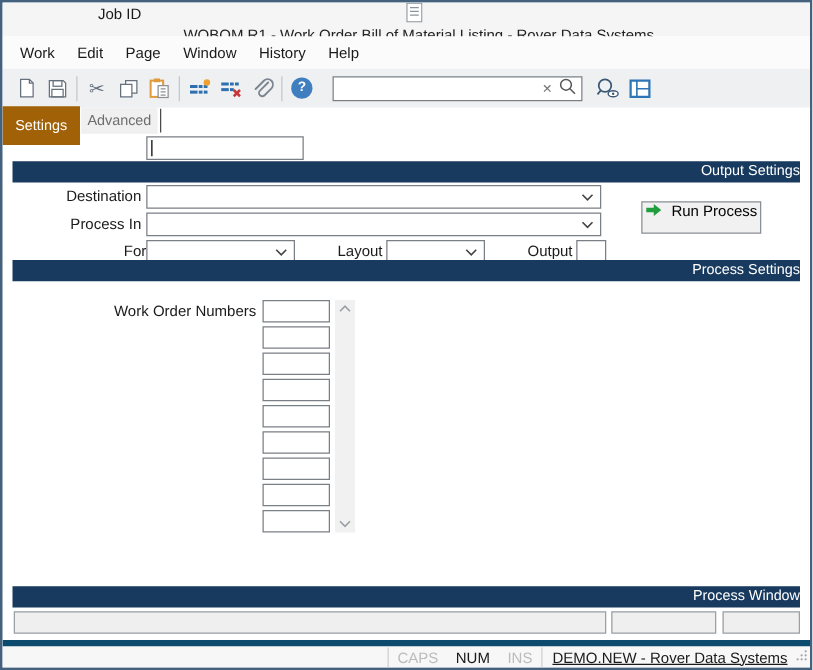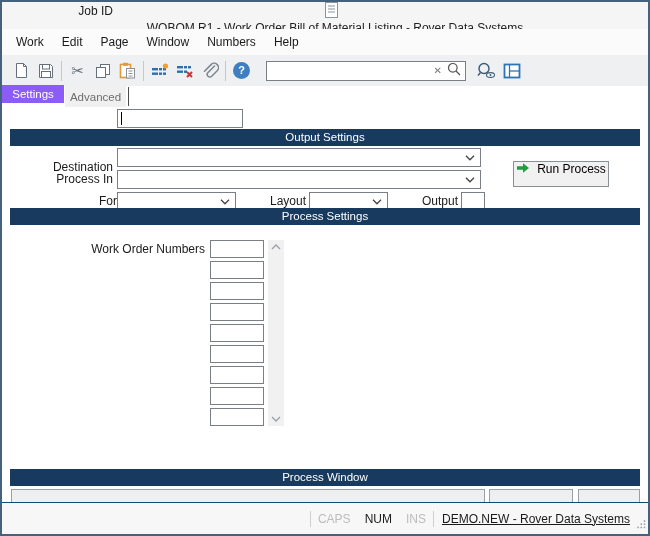--- a/index.html
+++ b/index.html
@@ -26,49 +26,49 @@
   .tsep { width:1px; height:20px; background:#c4c8cc; margin:0 3px; }
   .glyph-cut { font-size:15px; color:#66707c; }
   .help-badge { width:17px; height:17px; border-radius:50%; background:#3f7fbf; color:#fff;
     font-size:11px; font-weight:bold; text-align:center; line-height:17px; }
   .searchbox { margin-left:12px; width:200px; height:20px; background:#fff;
     border:1px solid #7a7f85; display:flex; align-items:center; padding:0 4px 0 6px; }
   .searchbox input { flex:1; min-width:0; border:none; outline:none; background:transparent;
     font-family:"Liberation Sans", sans-serif; font-size:12px; }
   .search-clear { color:#777; font-size:10px; padding:0 5px; }
   
-  .tab-settings { position:absolute; top:83px; left:0; width:62px; height:18px;
-    background:#8b5cf6; color:#fff; font-size:11.5px;
+  .tab-settings { position:absolute; top:83px; left:0; width:62px; height:31px;
+    background:#a16207; color:#fff; font-size:11.5px;
     display:flex; align-items:center; justify-content:center; }
   .tab-advanced { position:absolute; top:84px; left:63px; width:61px; height:21px;
     background:#f0f0f0; color:#6e6e6e; font-size:11.5px;
     display:flex; align-items:center; justify-content:center; }
   .tab-divider { position:absolute; top:85px; left:126px; width:1px; height:19px; background:#4a4a4a; }
   
   .navybar { position:absolute; left:8px; width:630px; height:17px; background:#173a5e;
-    color:#fff; text-align:center; line-height:17px; font-size:11.5px; }
+    color:#fff; text-align:right; line-height:17px; font-size:11.5px; }
   
   .flabel { position:absolute; height:19px; line-height:19px; text-align:right; white-space:nowrap; }
   .inputbox { position:absolute; background:#fff; border:1px solid #7a7f85; padding:0 3px;
     font-family:"Liberation Sans", sans-serif; font-size:12px; outline:none; }
   .combo { position:absolute; height:19px; background:#fff; border:1px solid #7a7f85;
     display:flex; align-items:center; padding:0 20px 0 4px; }
   .combo .chev { position:absolute; right:5px; top:6px; }
   .runbtn { position:absolute; left:511px; top:159px; width:96px; height:26px;
     background:#f1f1f1; border:1px solid #8a8f94; display:flex; align-items:flex-start;
     justify-content:center; gap:7px; font-family:"Liberation Sans", sans-serif; font-size:12px; }
   .wo-input { position:absolute; left:208px; width:54px; height:18px; }
   .scrolltrack { position:absolute; left:266px; top:238px; width:16px; height:186px;
     background:#f1f1f2; display:flex; flex-direction:column; justify-content:space-between;
     align-items:center; padding:4px 0; }
   .statusfield { position:absolute; top:487px; height:18px; background:#efefef; border:1px solid #9aa0a5; }
   .caret { position:absolute; left:119px; top:110px; width:1px; height:13px; background:#000; }
   
-  .statusbar { position:absolute; left:0; right:0; bottom:0; height:32px; background:#f7f7f7;
-    border-top:1px solid #0c4a6e; display:flex; align-items:center; }
+  .statusbar { position:absolute; left:0; right:0; bottom:0; height:22px; background:#f7f7f7;
+    border-top:5px solid #0c4a6e; display:flex; align-items:center; }
   .sb-spacer { flex:1; }
   .sb-sep { width:1px; height:16px; background:#cfcfcf; }
   .sb-key { padding:0 7px; }
   .sb-dim { color:#bcbcbc; }
   .sb-env { margin:0 6px 0 8px; white-space:nowrap;text-decoration:underline; }
   .grip { margin-right:2px; align-self:flex-end; margin-bottom:2px; }
 </style>
 </head>
 <body>
 
@@ -101,21 +101,21 @@
           </svg>
       </div>
     </div>
   </div>
 
   <div class="menubar">
     <span class="menu-item">Work</span>
     <span class="menu-item">Edit</span>
     <span class="menu-item">Page</span>
     <span class="menu-item">Window</span>
-    <span class="menu-item">Numbers</span>
+    <span class="menu-item">History</span>
     <span class="menu-item">Help</span>
   </div>
 
   <div class="toolbar">
     <div class="tbtn">
       <svg width="16" height="17" viewBox="0 0 16 17">
         <path d="M3.5 1.5 h7 l3 3 v11 h-10 z" fill="#fff" stroke="#66707c"></path>
         <path d="M10.5 1.5 v3 h3" fill="none" stroke="#66707c"></path>
       </svg>
     </div>
@@ -211,21 +211,21 @@
   <div class="tab-settings">Settings</div>
   <div class="tab-advanced">Advanced</div>
   <div class="tab-divider"></div>
 
   <div class="flabel" style="left:0; width:111px; top:108;">Job ID</div>
   <input class="inputbox" style="left: 115px; top: 107px; width: 126px; height: 19px;" value="">
   <div class="caret"></div>
 
   <div class="navybar" style="top:127px;">Output Settings</div>
 
-  <div class="flabel" style="left:0; width:111px; top:156px;text-align:right;">Destination</div>
+  <div class="flabel" style="left:0; width:111px; top:146px;text-align:right;">Destination</div>
   <div class="combo" style="left:115px; top:146px; width:364px;">
     <span></span>
     <svg class="chev" width="10" height="6" viewBox="0 0 10 6">
         <polyline points="1,0.8 5,4.8 9,0.8" fill="none" stroke="#444" stroke-width="1.3"></polyline>
       </svg>
   </div>
 
   <div class="flabel" style="left:0; width:111px; top:168px;">Process In</div>
   <div class="combo" style="left:115px; top:168px; width:364px;">
     <span></span>

